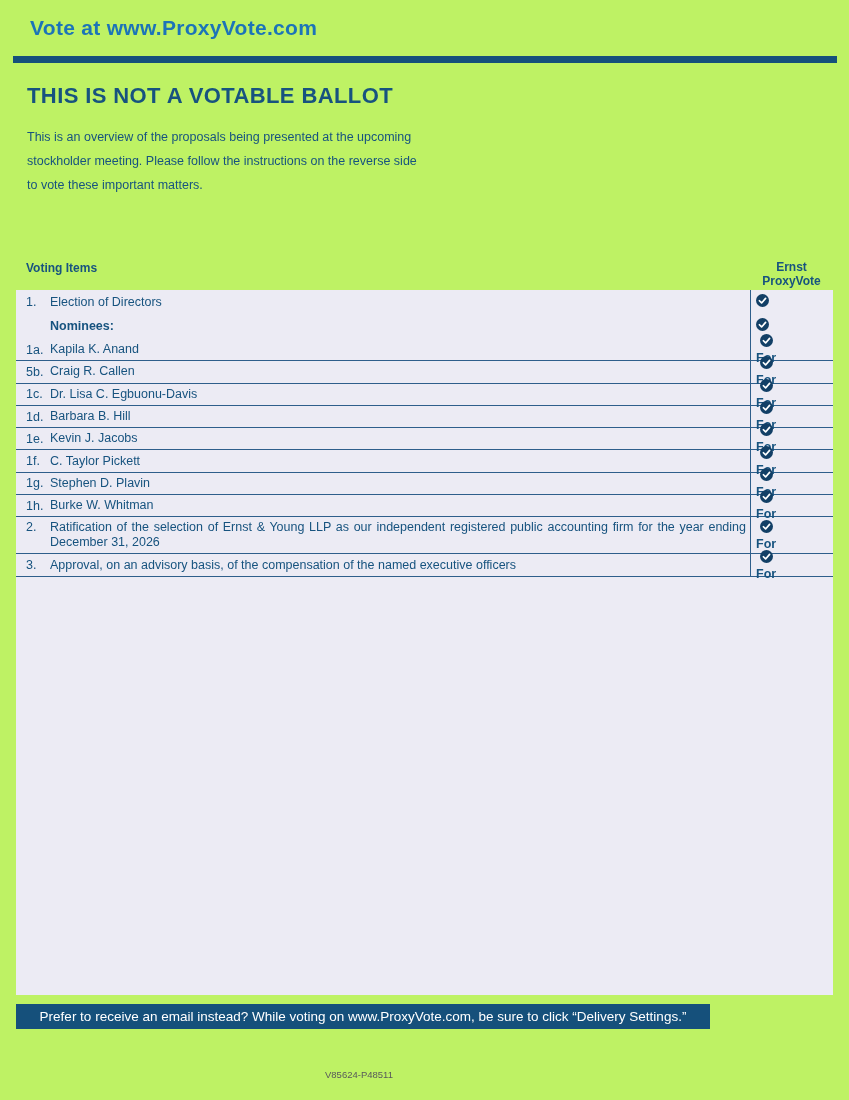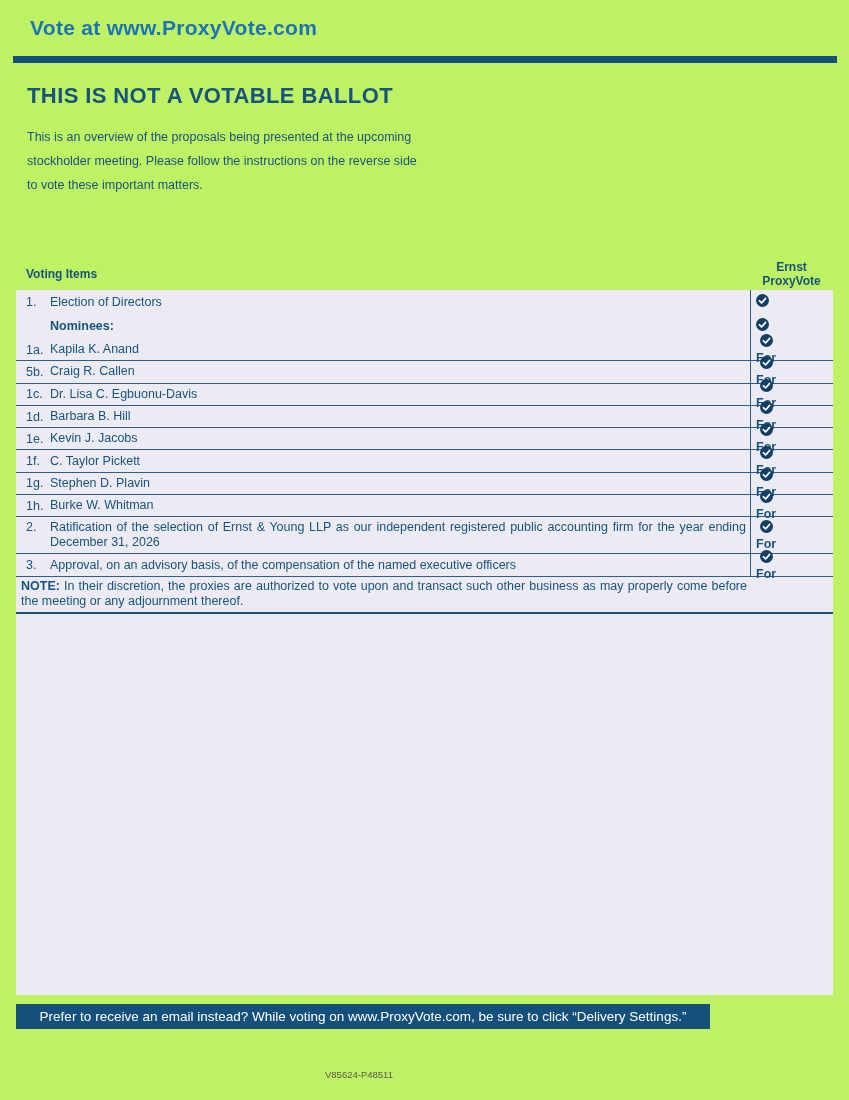--- a/index.html
+++ b/index.html
@@ -20,21 +20,21 @@
   .vote-header{position:absolute;left:30px;top:16px;font-size:21px;font-weight:bold;
     letter-spacing:.3px;color:var(--brand-blue);}
   .top-rule{position:absolute;left:13px;top:56px;width:824px;height:7px;background:var(--bar-navy);}
 
   .doc-title{position:absolute;left:27px;top:83px;font-size:22px;font-weight:bold;
     letter-spacing:.4px;color:var(--navy);}
   .intro{position:absolute;left:27px;top:125px;width:395px;font-size:12.5px;line-height:24px;color:var(--navy);}
 
   .table-header{position:absolute;left:16px;top:255px;width:817px;height:34px;
     display:flex;justify-content:space-between;align-items:flex-end;}
-  .items-header{font-size:12px;font-weight:bold;padding-left:10px;padding-bottom:8px;text-align:center;}
+  .items-header{font-size:12px;font-weight:bold;padding-left:10px;padding-bottom:14px;text-align:center;}
   .rec-header{width:83px;text-align:center;font-size:12px;font-weight:bold;line-height:13.5px;padding-bottom:1px;}
 
   .panel{position:absolute;left:16px;top:290px;width:817px;height:705px;background:var(--panel-bg);}
 
   .row{display:flex;align-items:stretch;}
   .row.sep{border-bottom:1px solid var(--separator);}
   .row-main{flex:1;display:flex;align-items:center;}
   .row.multi .row-main{align-items:flex-start;padding-top:3px;padding-bottom:3px;}
   .row-num{width:24px;margin-left:10px;font-size:12.5px;flex:none;}
   .row-text{flex:1;font-size:12.5px;line-height:15px;padding-right:4px;}
@@ -265,21 +265,18 @@
       <span class="badge">
         <svg class="check-icon" viewBox="0 0 16 16">
           <circle cx="8" cy="8" r="8" fill="currentColor"></circle>
           <path d="M4.2 8.3 L6.9 11 L11.8 5.4" fill="none" stroke="#ffffff" stroke-width="2.1" stroke-linecap="round" stroke-linejoin="round"></path>
         </svg>
         <span class="rec-label">For</span>
       </span>
     </div>
   </div>
 </div>
-    <div class="note-row">
-      <b>NOTE:</b><span> In their discretion, the proxies are authorized to vote upon and transact such other business as may properly come before the meeting or any adjournment thereof.</span>
-    </div>
   </div>
 
   <div class="footer-banner">Prefer to receive an email instead? While voting on www.ProxyVote.com, be sure to click “Delivery Settings.”</div>
   <div class="doc-code">V85624-P48511</div>
 
 </div>
 
 </body></html>

